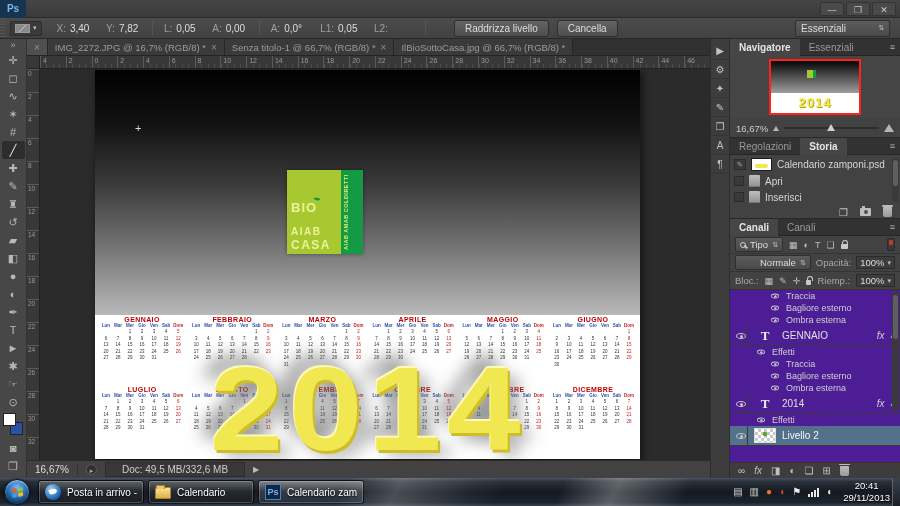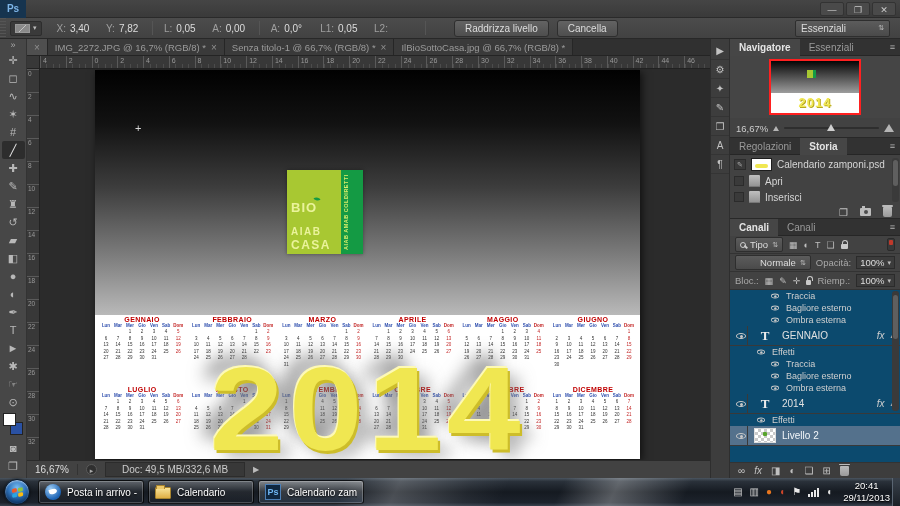--- a/index.html
+++ b/index.html
@@ -153,21 +153,21 @@
   .toggle::after { content:""; position:absolute; left:1px; top:1px; width:4px; height:5px; background:#c0392b; border-radius:1px; }
   .lyr-blend { height:18px; display:flex; align-items:center; gap:5px; padding:0 5px; border-bottom:1px solid #333; font-size:9.5px; }
   .blend-select { width:88px; display:flex; justify-content:flex-end; }
   .dim-label { color:#a8a8a8; }
   .val-box { display:flex; align-items:center; gap:3px; background:#3c3c3c; border:1px solid #2b2b2b; padding:0 3px; height:13px; }
   .lyr-lock { height:18px; display:flex; align-items:center; gap:6px; padding:0 5px; border-bottom:1px solid #333; font-size:9.5px; }
   .lock-ic { color:#c0c0c0; font-size:9px; }
   .plock { width:7px; height:5px; background:#c9c9c9; border-radius:1px; position:relative; margin-top:3px; }
   .plock::before { content:""; position:absolute; top:-4px; left:1px; width:4px; height:4px;
     border:1px solid #c9c9c9; border-bottom:none; border-radius:3px 3px 0 0; }
-  #layer-rows { position:relative; height:172px; overflow:hidden; background:#0c4a6e; }
+  #layer-rows { position:relative; height:172px; overflow:hidden; background:#4c1d95; }
   .layer-row { height:20px; display:flex; align-items:center; gap:6px; padding:0 4px; border-bottom:1px solid #393939; font-size:10px; color:#e0e0e0; }
   .layer-row.selected { background:var(--selected-layer-bg); color:#f2f6fa; }
   .effect-row { height:12px; display:flex; align-items:center; gap:6px; padding-left:40px; font-size:9px; color:#cfcfcf; }
   .effect-row.header { padding-left:26px; }
   .eye { display:inline-block; width:10px; height:6px; border:1px solid #c9c9c9; border-radius:50%; position:relative; flex:none; }
   .eye::after { content:""; position:absolute; left:3px; top:1px; width:3px; height:3px; border-radius:50%; background:#c9c9c9; }
   .effect-row .eye { transform:scale(.8); }
   .eye-cell { width:14px; display:flex; justify-content:center; border-right:1px solid #393939; align-self:stretch; align-items:center; }
   .thumb-t { width:22px; text-align:center; font-size:13px; font-weight:bold; color:#ececec; font-family:"Liberation Serif",serif; }
   .thumb-checker { width:22px; height:15px; border:1px solid #ddd; background-color:#fff; position:relative;

